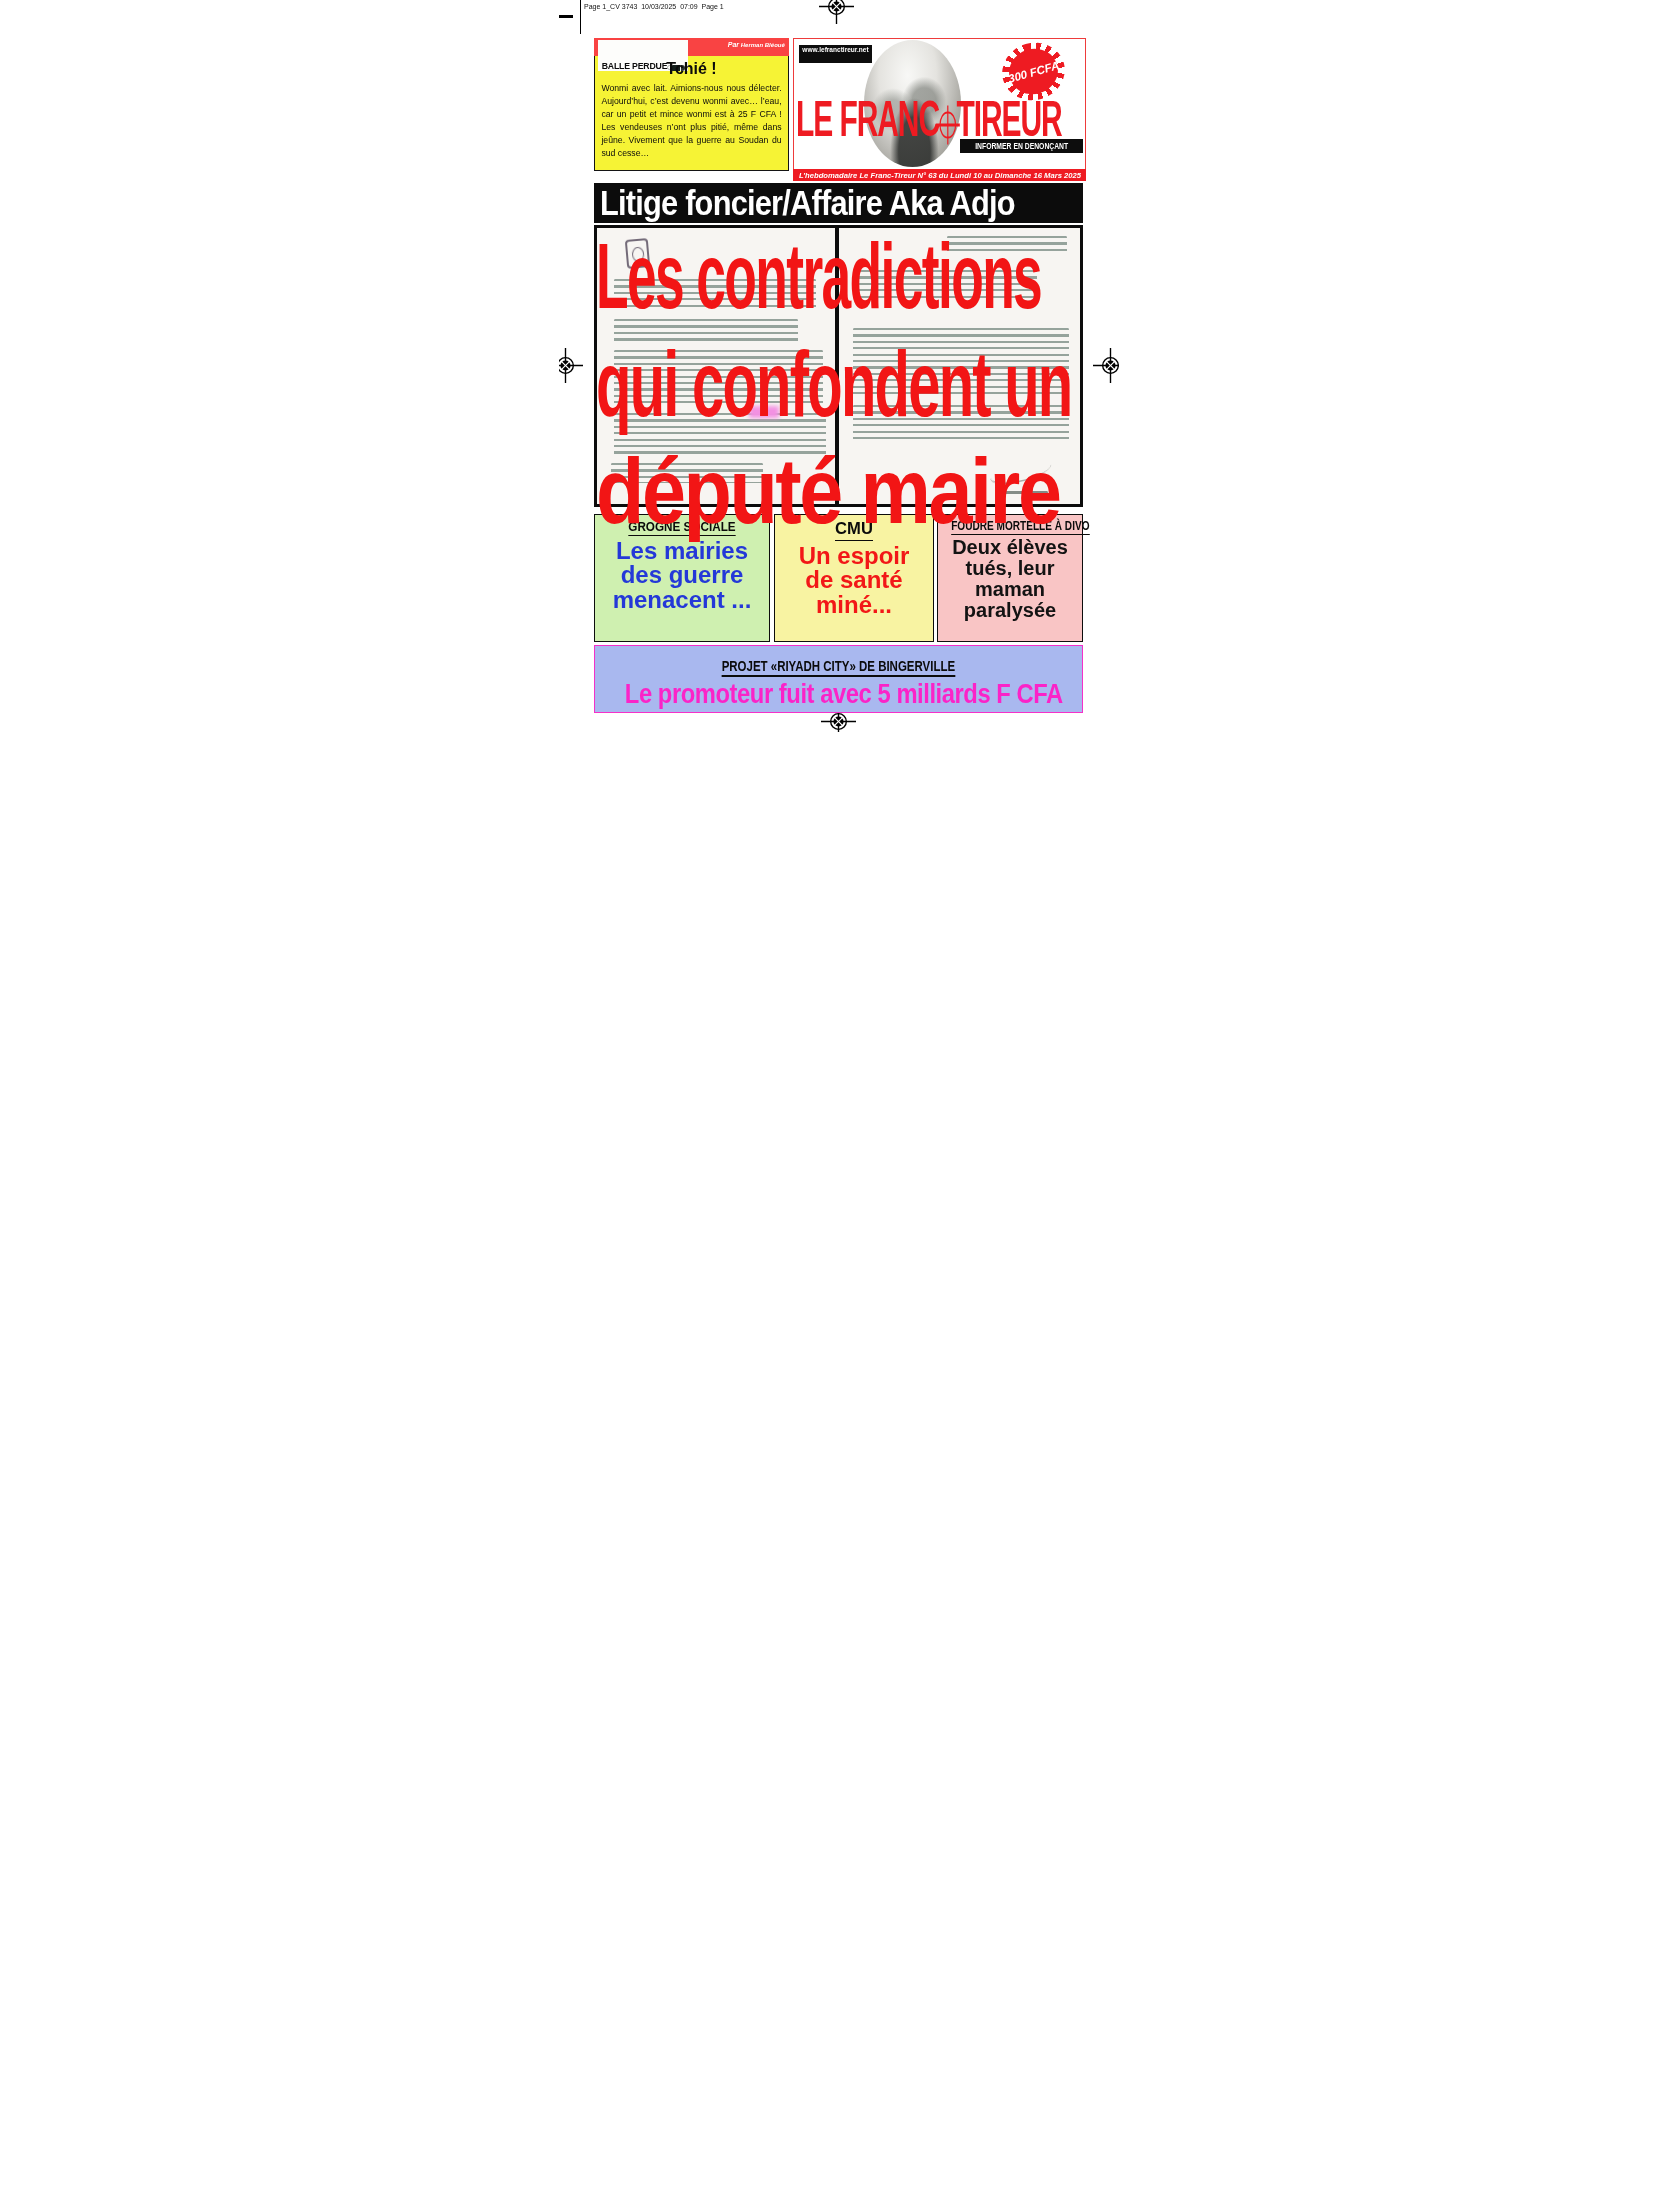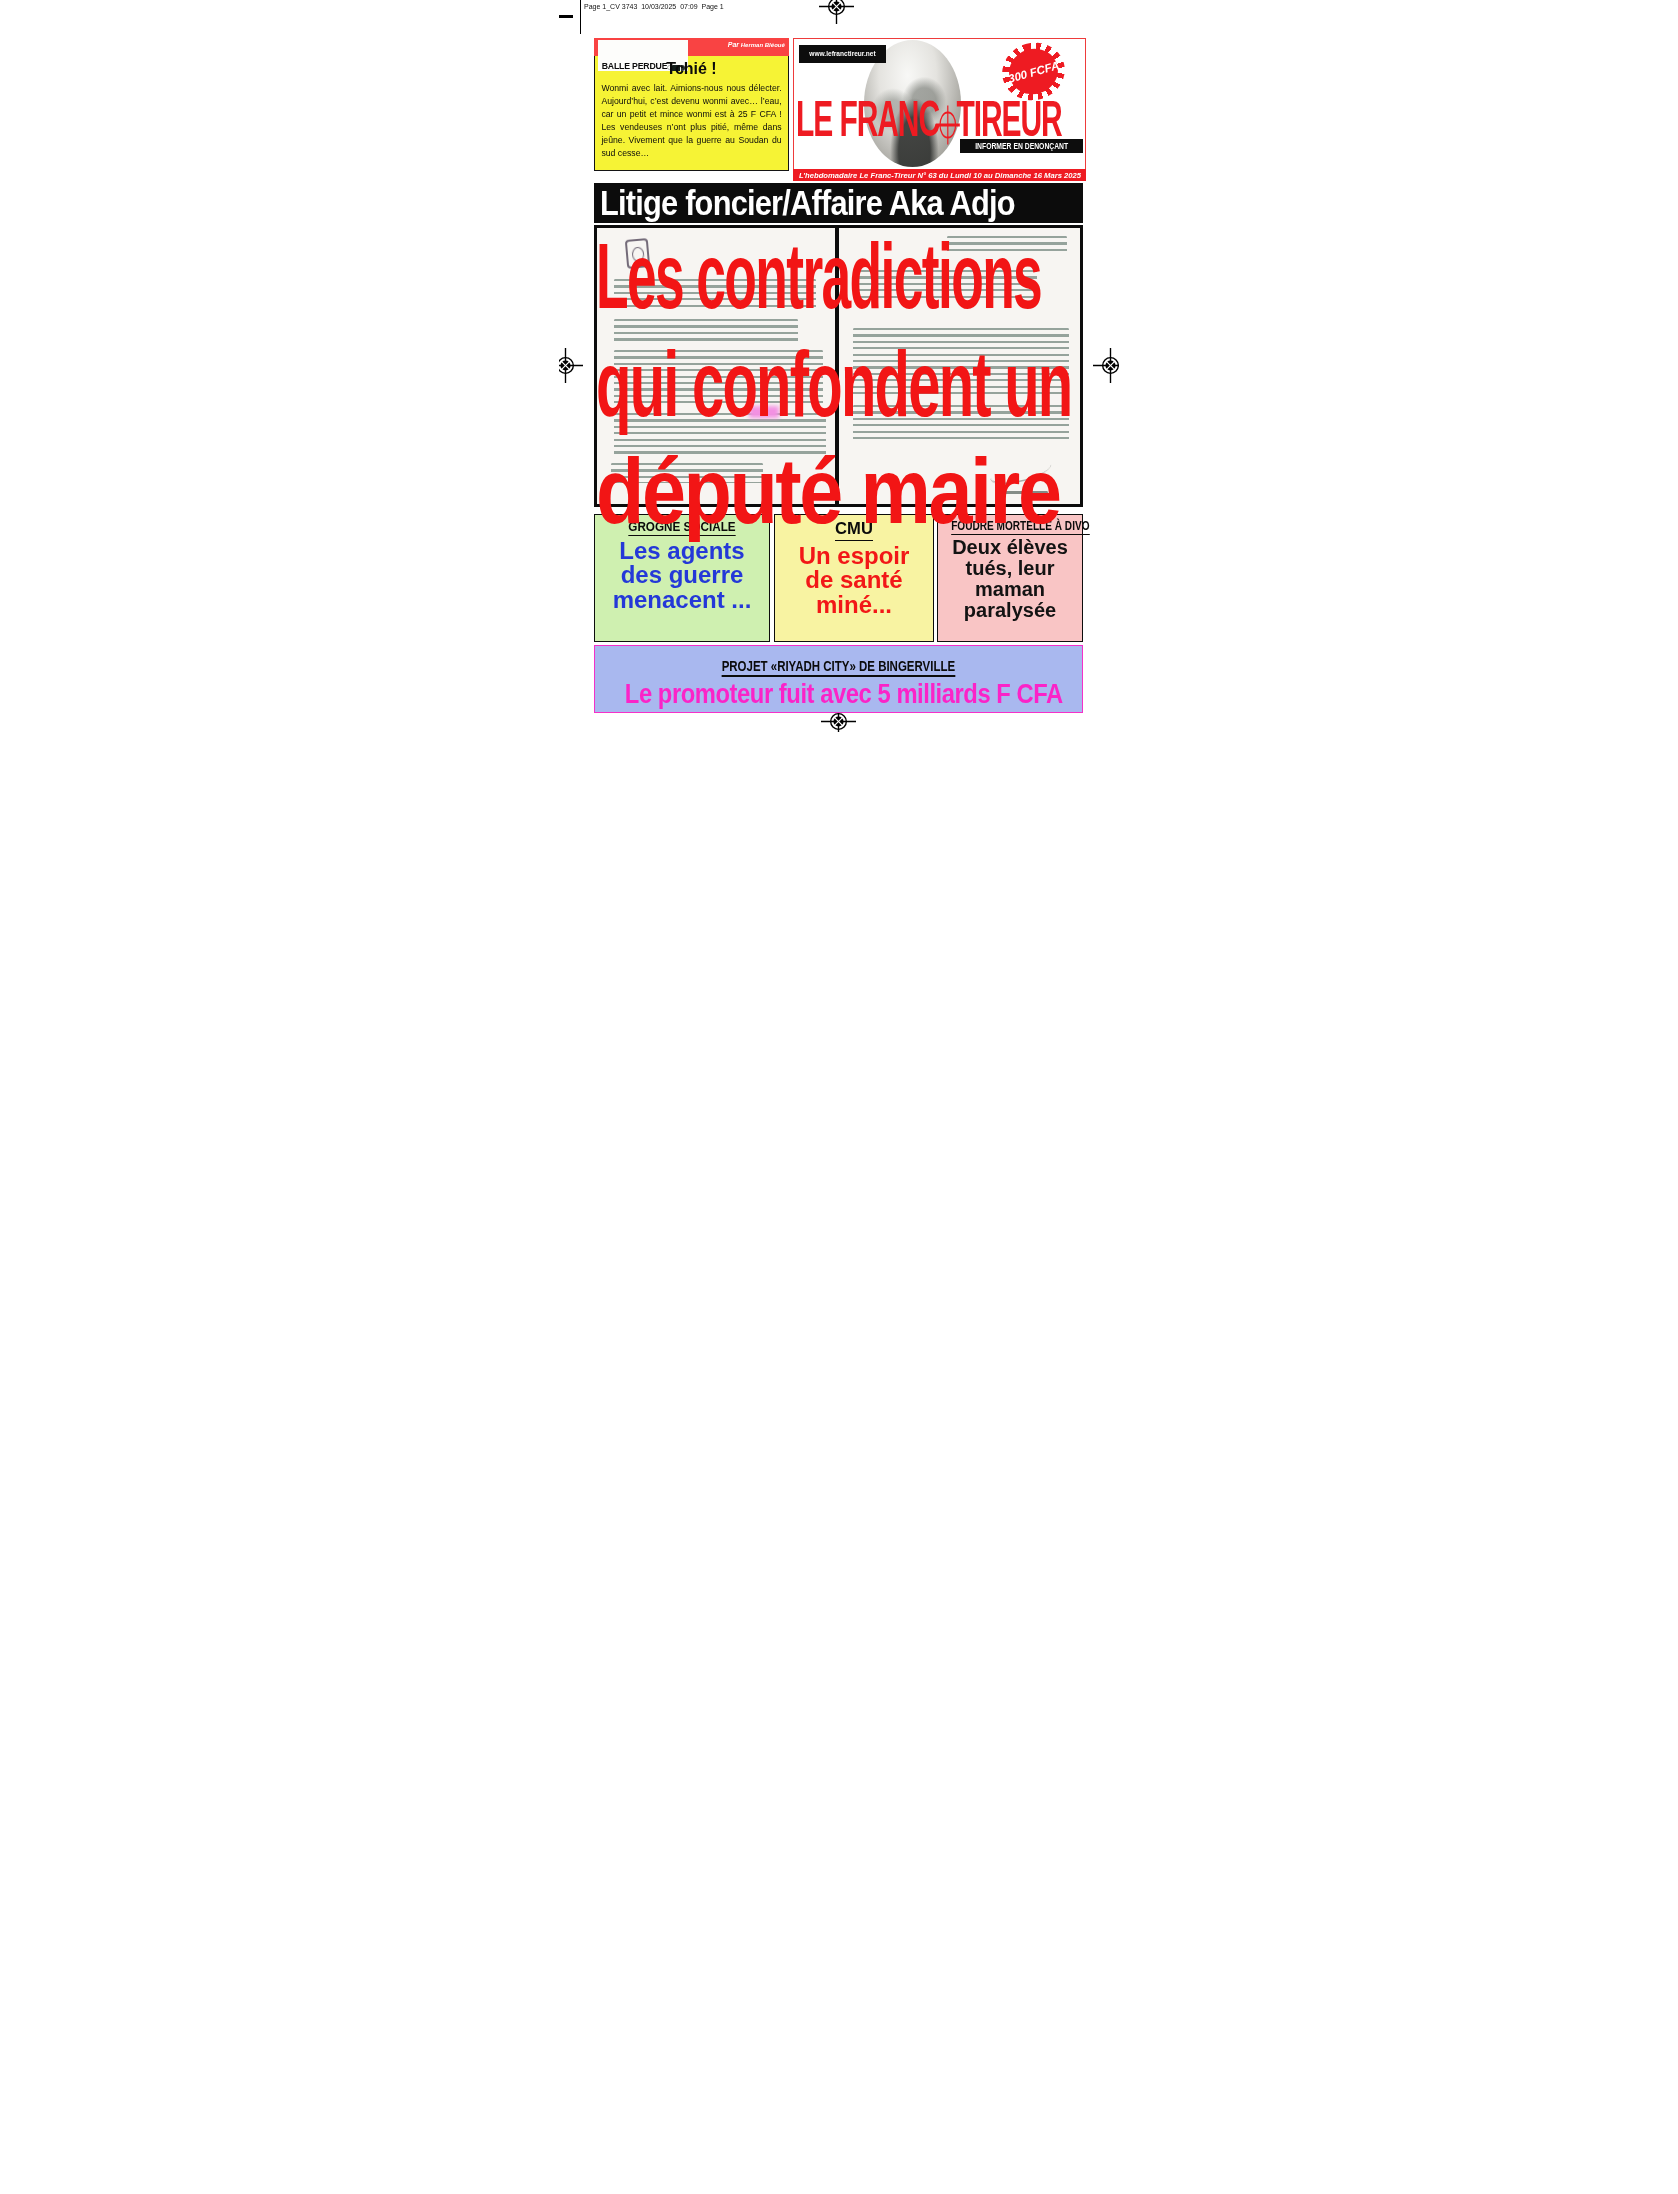--- a/index.html
+++ b/index.html
@@ -32,22 +32,22 @@
   .bp-byline{position:absolute;right:4.6px;top:3.7px;color:#ffffff;font-style:italic;font-weight:bold;
             font-size:6px;}
   .bp-byline .pfx{font-size:7px;}
   .bp-body{position:absolute;left:0;right:0;top:16.6px;bottom:0;}
   .bp-h{margin:4.6px 0 2.8px 0;text-align:center;font-size:16px;font-weight:bold;color:#0b0b0b;}
   .bp-p{margin:3.7px 6.4px;text-align:justify;font-size:8.7px;line-height:1.5;color:#0b0b0b;}
 
   
   .mast{position:absolute;left:234px;top:38px;width:293px;height:143px;background:#ffffff;
         border:1.4px solid #ee3b3b;box-sizing:border-box;}
-  .mast-site{position:absolute;left:4.6px;top:5.5px;width:87px;height:18.4px;background:#0d0d0d;
-        color:#fff;display:flex;align-items:center;justify-content:center;z-index:2;}
+  .mast-site{position:absolute;left:4.6px;top:5.5px;width:73px;height:18.4px;background:#0d0d0d;
+        color:#fff;display:flex;justify-content:center;z-index:2;}
   .mast-site span{font-size:7.8px;font-weight:bold;white-space:nowrap;display:inline-block;transform:scaleX(.84);}
   .globe{position:absolute;left:70px;top:0.9px;width:97px;height:127px;border-radius:50%;z-index:1;
         background:
           radial-gradient(ellipse at 52% 88%, rgba(40,42,40,.85) 0 22%, rgba(40,42,40,0) 34%),
           radial-gradient(ellipse at 62% 48%, rgba(100,104,98,.55) 0 14%, rgba(100,104,98,0) 26%),
           radial-gradient(ellipse at 30% 55%, rgba(110,114,108,.45) 0 10%, rgba(110,114,108,0) 22%),
           radial-gradient(ellipse at 45% 28%, #f8f8f6 0%, #e4e3df 38%, #bdbcb7 62%, #97968f 85%, #838279 100%);}
   .burst{position:absolute;left:208px;top:3.7px;width:63px;height:57px;z-index:3;
         display:flex;align-items:center;justify-content:center;transform:rotate(-16deg);}
   .burst-shape{position:absolute;inset:0;border-radius:50%;
@@ -234,21 +234,21 @@
     </div>
   </div>
 
   <div class="hline l1">Les contradictions</div>
   <div class="hline l2">qui confondent un</div>
   <div class="hline l3">député maire</div>
 
   <section class="teaser green">
     <div class="teaser-tag"><span>GROGNE SOCIALE</span></div>
     <div class="teaser-body">
-      <div class="teaser-line">Les agents</div>
+      <div class="teaser-line">Les mairies</div>
       <div class="teaser-line">des guerre</div>
       <div class="teaser-line">menacent ...</div>
     </div>
   </section>
 
   <section class="teaser yellow">
     <div class="teaser-tag"><span>CMU</span></div>
     <div class="teaser-body">
       <div class="teaser-line">Un espoir</div>
       <div class="teaser-line">de santé</div>

